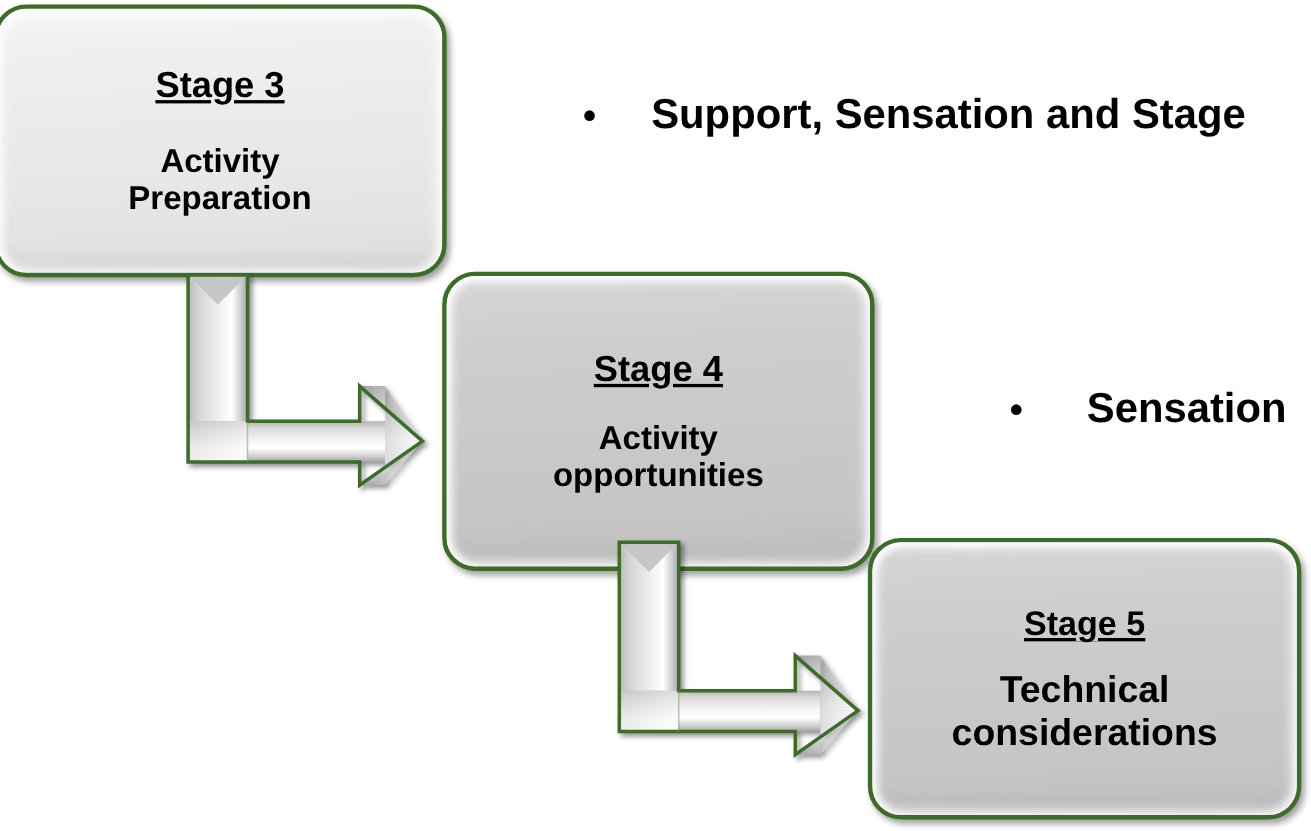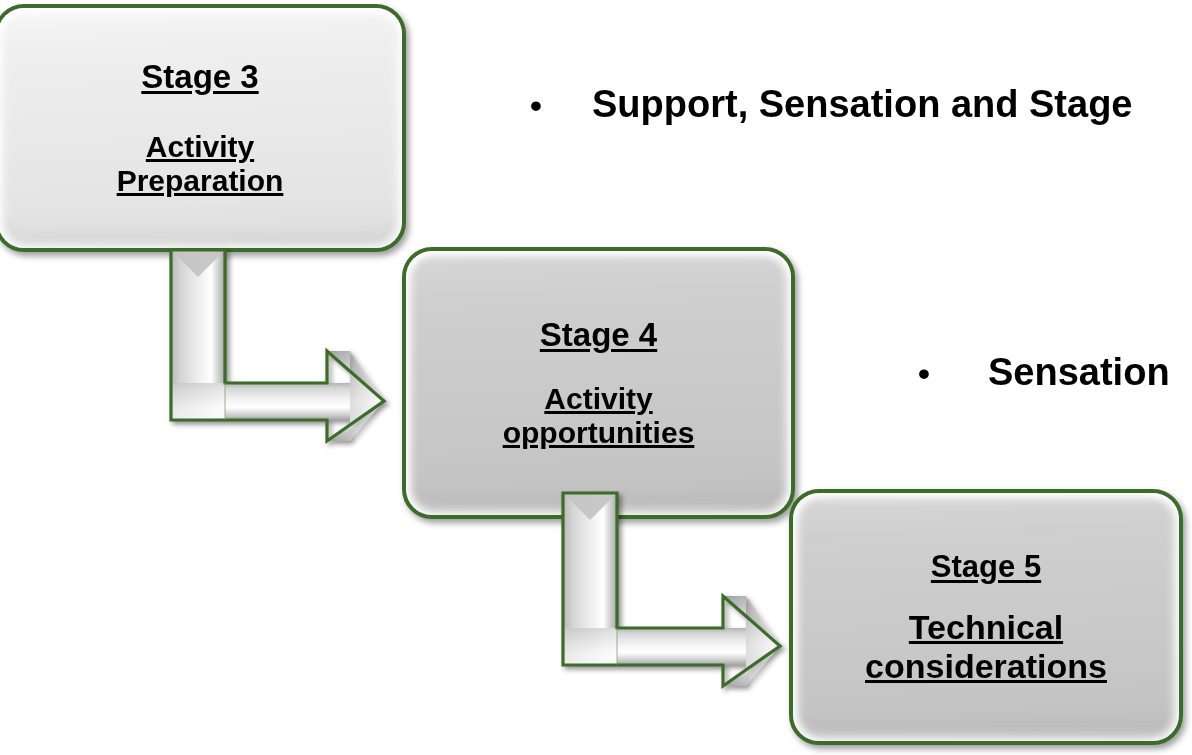--- a/index.html
+++ b/index.html
@@ -57,21 +57,20 @@
   }
   .stage-title {
     font-weight: bold;
     text-decoration: underline;
     text-underline-offset: 3px;
     white-space: nowrap;
   }
   .stage-body {
     font-weight: bold;
     white-space: pre-line;
-    text-decoration: underline;
   }
 
   
   #stage-3 {
     left: -6px;
     top: 4px;
     width: 412px;
     height: 248px;
     background: linear-gradient(178deg,
         #f7f7f7 0%, #efefef 16%, #e9e9e9 52%,

